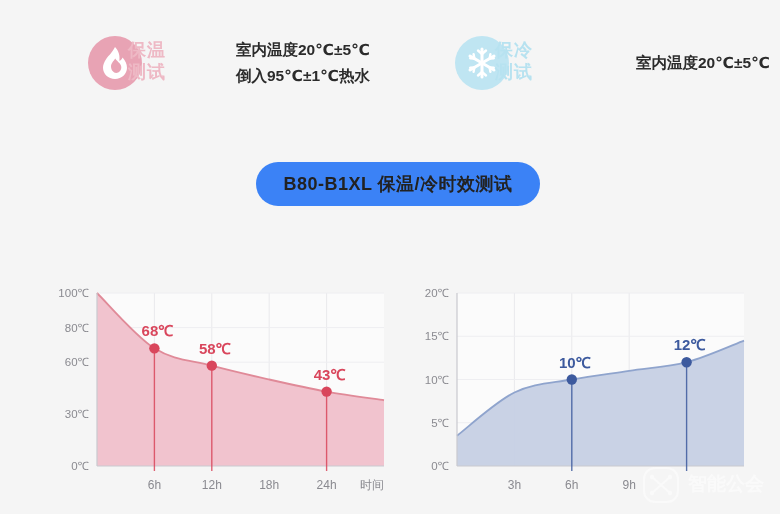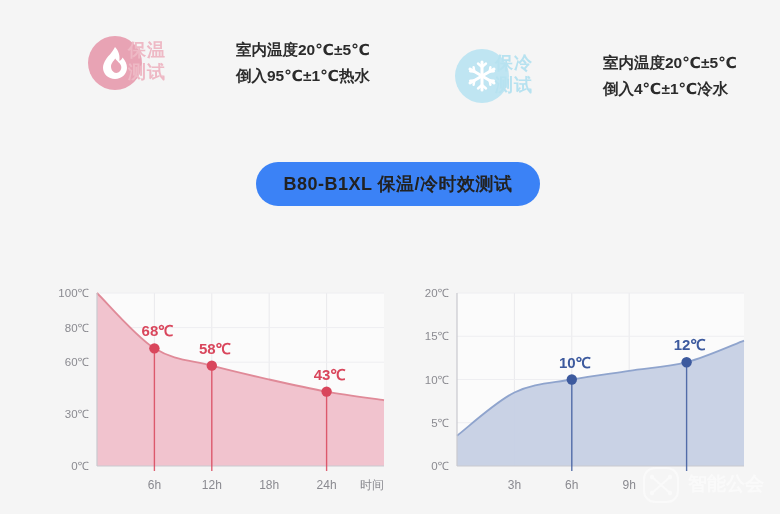--- a/index.html
+++ b/index.html
@@ -20,21 +20,21 @@
     height: 514px;
   }
 
   
   .cond {
     position: absolute;
     display: flex;
     align-items: center;
   }
   .cond.hot  { left: 88px;  top: 33px; }
-  .cond.cold { left: 455px; top: 46px; }
+  .cond.cold { left: 455px; top: 33px; gap: 33px; }
 
   .badge {
     position: relative;
     width: 128px;
     height: 60px;
     flex: 0 0 auto;
   }
   .badge .circle {
     position: absolute;
     left: 0;
@@ -162,21 +162,20 @@
           </g>
         </svg>
       </div>
       <div class="cn">
         <div>保冷</div>
         <div>测试</div>
       </div>
     </div>
     <div class="cond-text">
       <div>室内温度20℃±5℃</div>
-      <div>倒入4℃±1℃冷水</div>
     </div>
   </div>
 
   <div class="title-pill">
     <span class="txt">B80-B1XL 保温/冷时效测试</span>
   </div>
 
   <div class="chart left">
     <svg id="svg-chart-0" width="350" height="215" viewBox="0 0 350 215">
         <rect x="57" y="13" width="287" height="173" fill="#fbfbfb"></rect>

